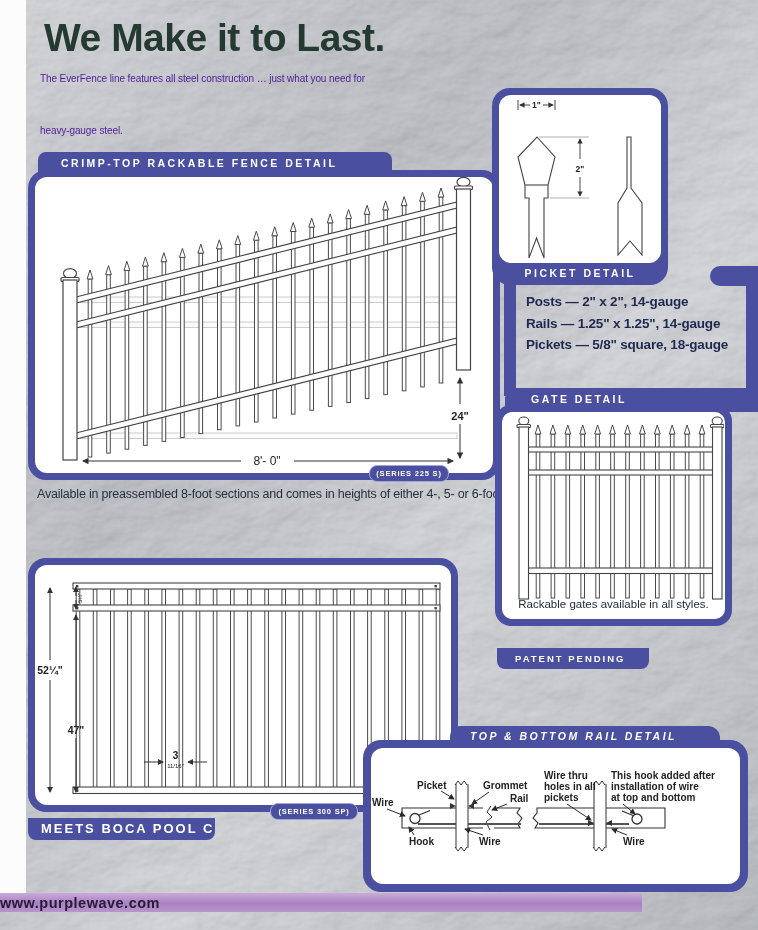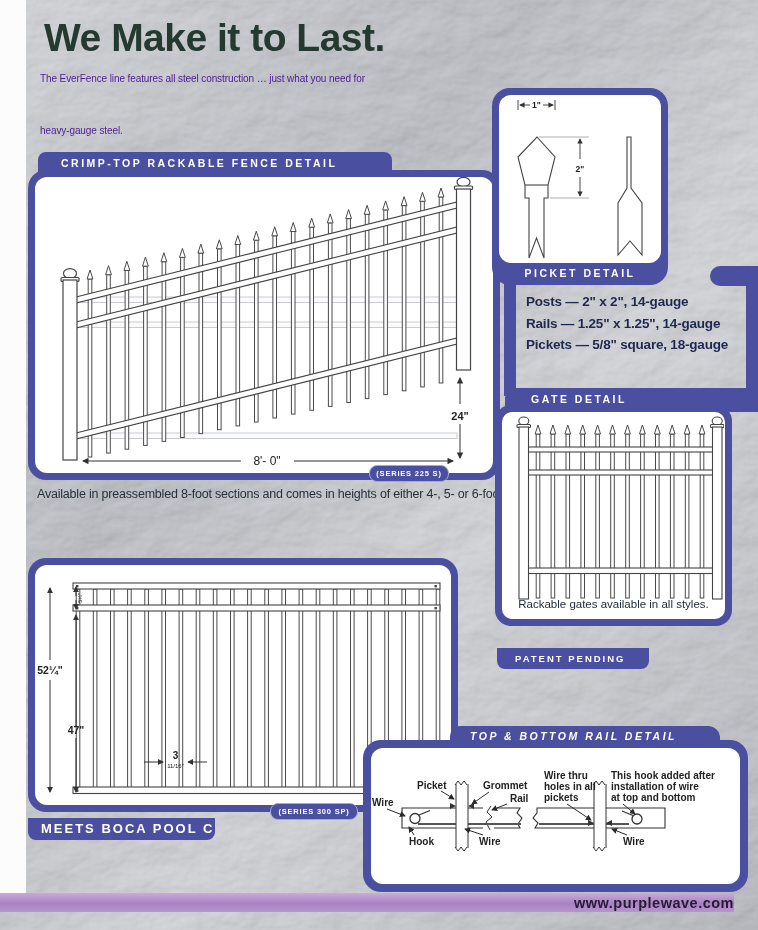--- a/index.html
+++ b/index.html
@@ -14,23 +14,23 @@
   .panel{background:#4b4f9f;border-radius:18px;}
   .inner{position:absolute;background:#fff;border-radius:12px;}
   .pill{background:#4b4f9f;color:#fff;font-weight:bold;font-size:7.5px;letter-spacing:0.8px;
         border:1px solid #a3a7d8;border-radius:8px;display:flex;align-items:center;justify-content:center;
         white-space:nowrap;z-index:3;}
   .caption{left:37px;top:487px;font-size:12.5px;color:#26313d;letter-spacing:-0.2px;white-space:nowrap;}
   .specs{left:526px;top:291px;width:228px;font-size:13.5px;font-weight:bold;color:#1f2950;
          line-height:21.5px;letter-spacing:-0.2px;white-space:nowrap;}
   .gatenote{left:500px;top:598px;width:227px;text-align:center;font-size:11.5px;color:#232d3a;white-space:nowrap;}
   .bluebit{background:#4b4f9f;}
-  .footerbar{left:0;top:893px;width:734px;height:19px;z-index:4;
+  .footerbar{left:0;top:893px;width:642px;height:19px;z-index:4;
              background:linear-gradient(180deg,#c9abd9,#a981c1 55%,#b795cb);
-             display:flex;align-items:center;justify-content:flex-end;}
+             display:flex;align-items:center;justify-content:flex-start;}
   .footerbar span{font-size:14.5px;font-weight:bold;color:#261b39;letter-spacing:0.5px;}
   svg text{font-family:"Liberation Sans","DejaVu Sans",sans-serif;fill:#222;}
   .z1{z-index:1}.z2{z-index:2}
 </style>
 </head>
 <body>
 
 <div class="page">
 
   <svg class="bgsvg" width="758" height="930">

